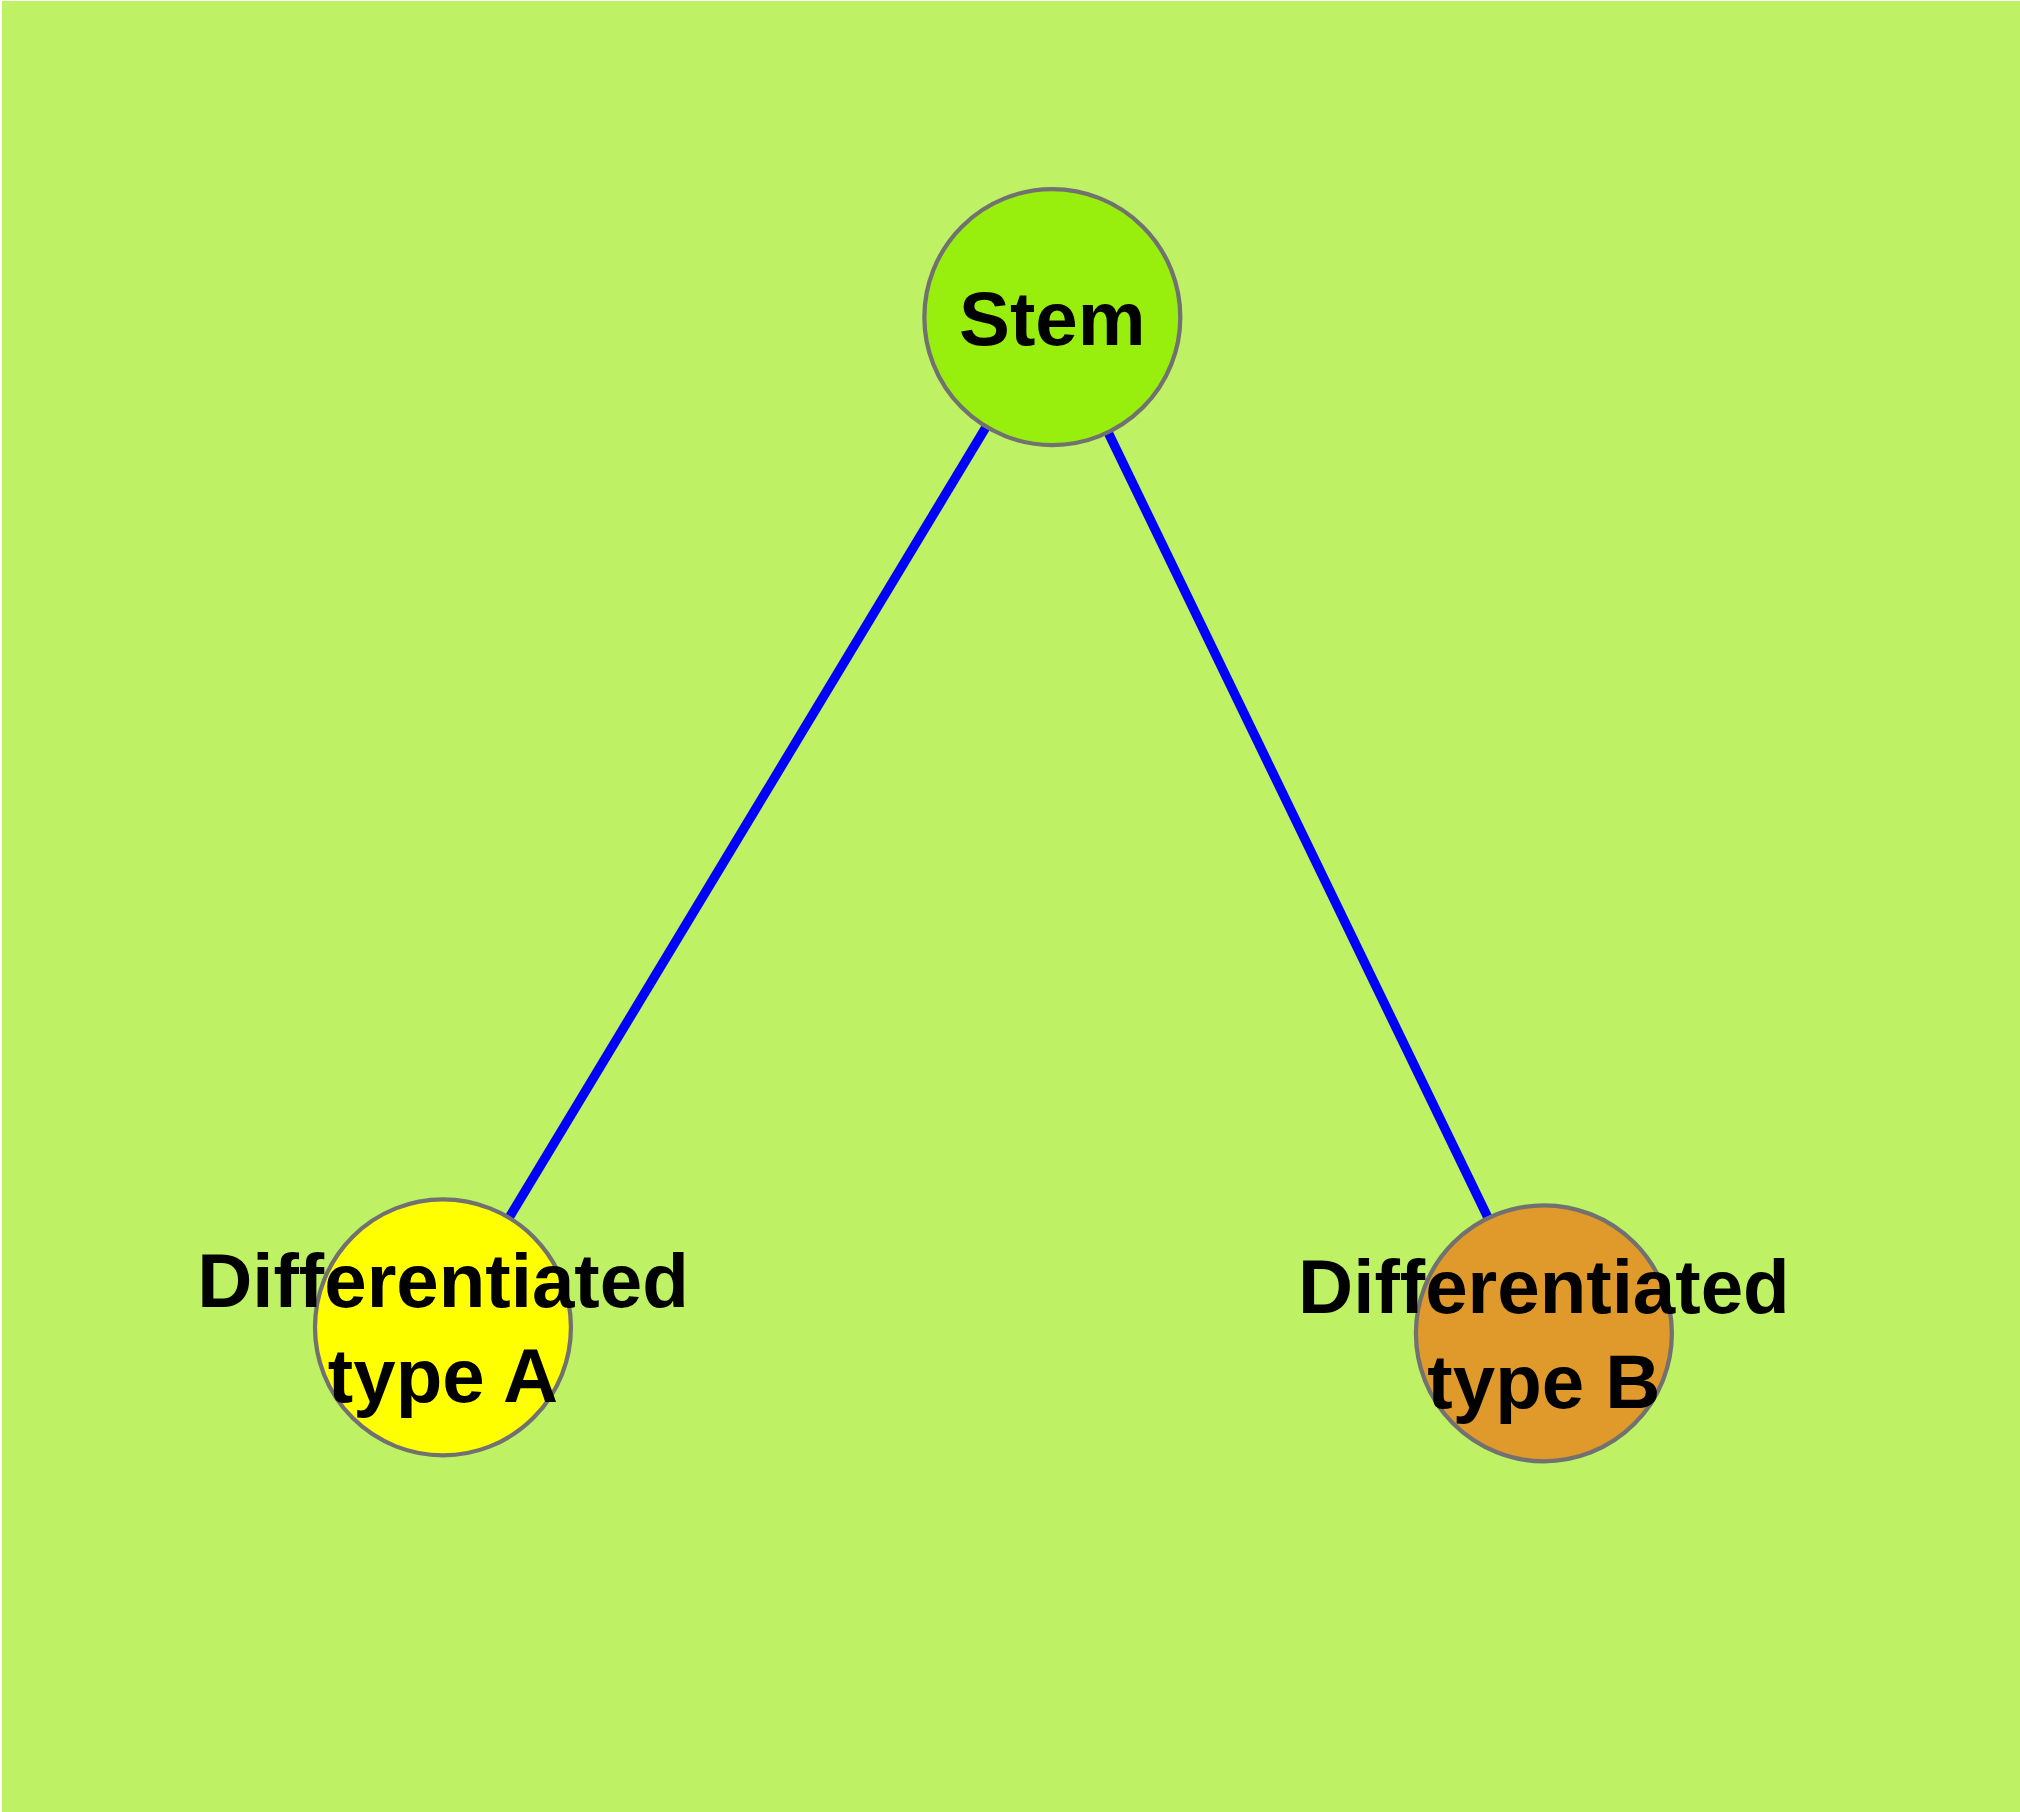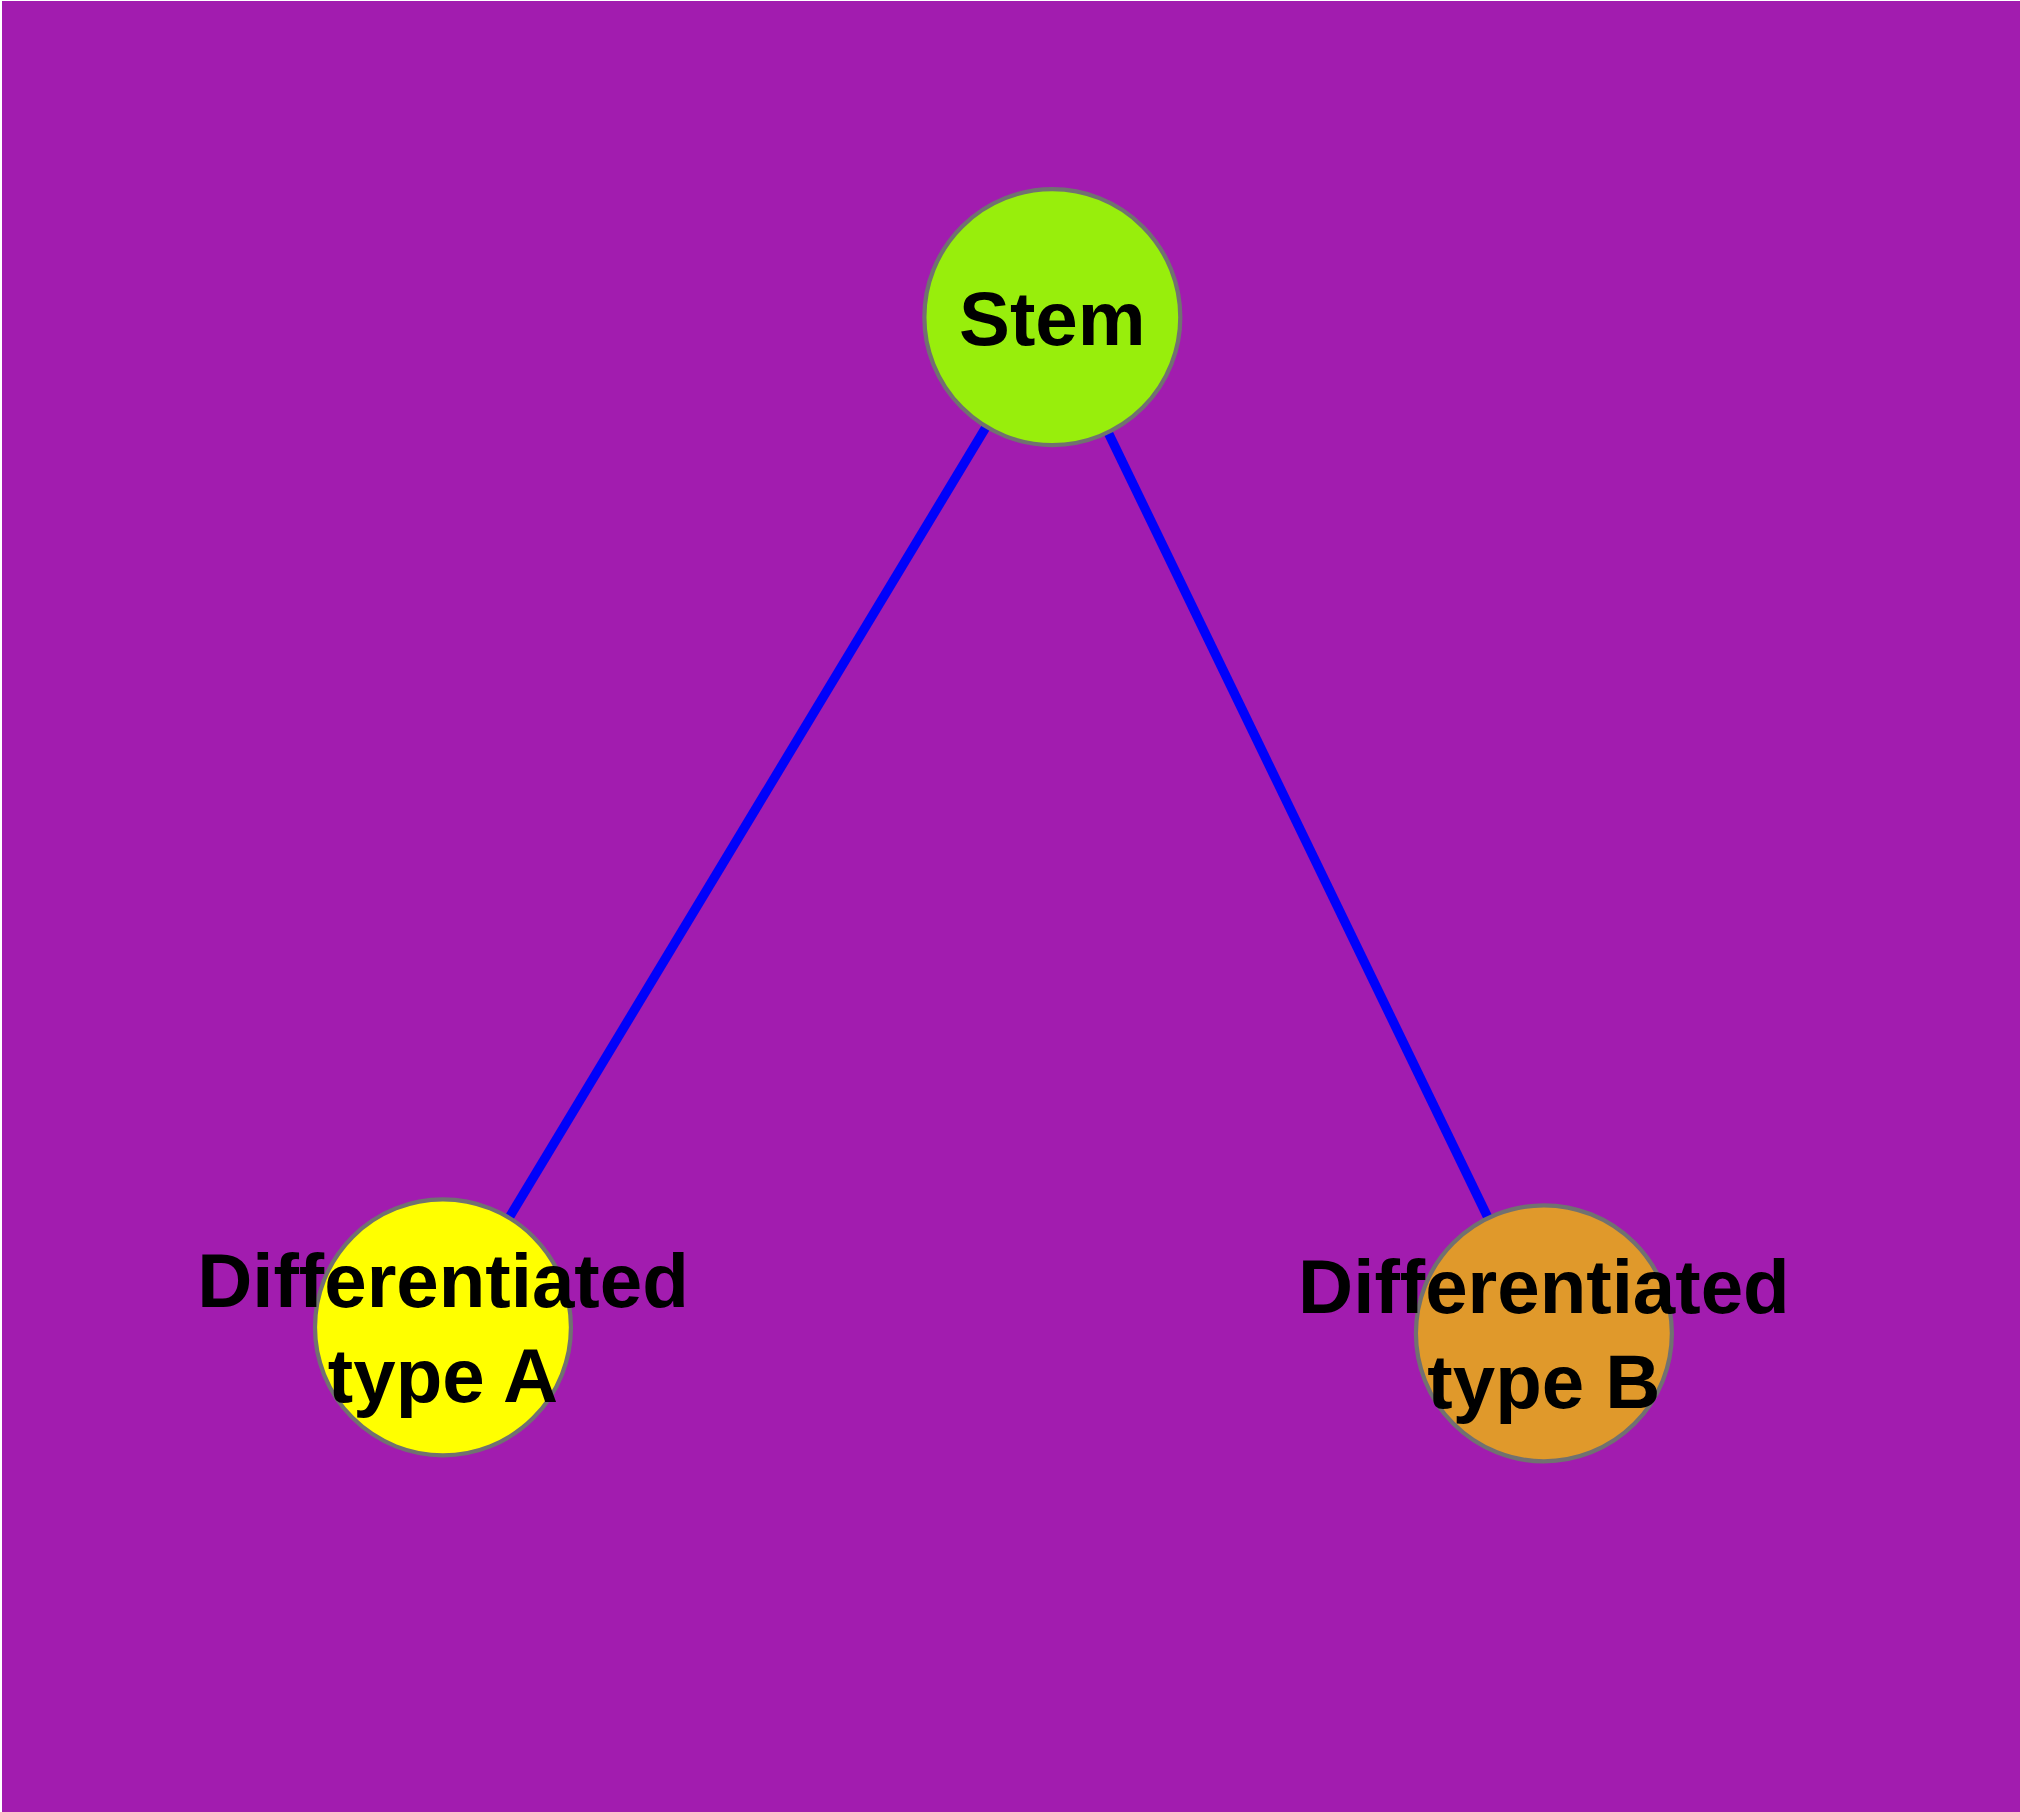--- a/index.html
+++ b/index.html
@@ -13,21 +13,21 @@
     overflow: hidden;
   }
   svg text {
     font-family: "Liberation Sans", sans-serif;
     font-weight: bold;
   }
 </style>
 </head>
 <body>
 
-<div class="stage" style="background: #a21caf; border-top-color: rgb(255, 255, 255); border-left-color: rgb(255, 255, 255);">
+<div class="stage" style="background: #bef264; border-top-color: rgb(255, 255, 255); border-left-color: rgb(255, 255, 255);">
   <svg id="diagram" xmlns="http://www.w3.org/2000/svg" width="2021" height="1812" viewBox="0 0 2384 2138">
       <line x1="1239" y1="373" x2="520" y2="1565" stroke="#0000FB" stroke-width="11"></line>
       <line x1="1239" y1="373" x2="1819" y2="1572" stroke="#0000FB" stroke-width="11"></line>
       <g>
         <circle cx="1239" cy="373" r="151" fill="#98EE0C" stroke="#717171" stroke-width="5"></circle>
         <text text-anchor="middle" font-size="90" fill="#000000"><tspan x="1239" y="405.4">Stem</tspan></text>
       </g>
       <g>
         <circle cx="520" cy="1565" r="151" fill="#FFFF00" stroke="#717171" stroke-width="5"></circle>
         <text text-anchor="middle" font-size="90" fill="#000000"><tspan x="520" y="1541.4">Differentiated</tspan><tspan x="520" y="1653.4">type A</tspan></text>

